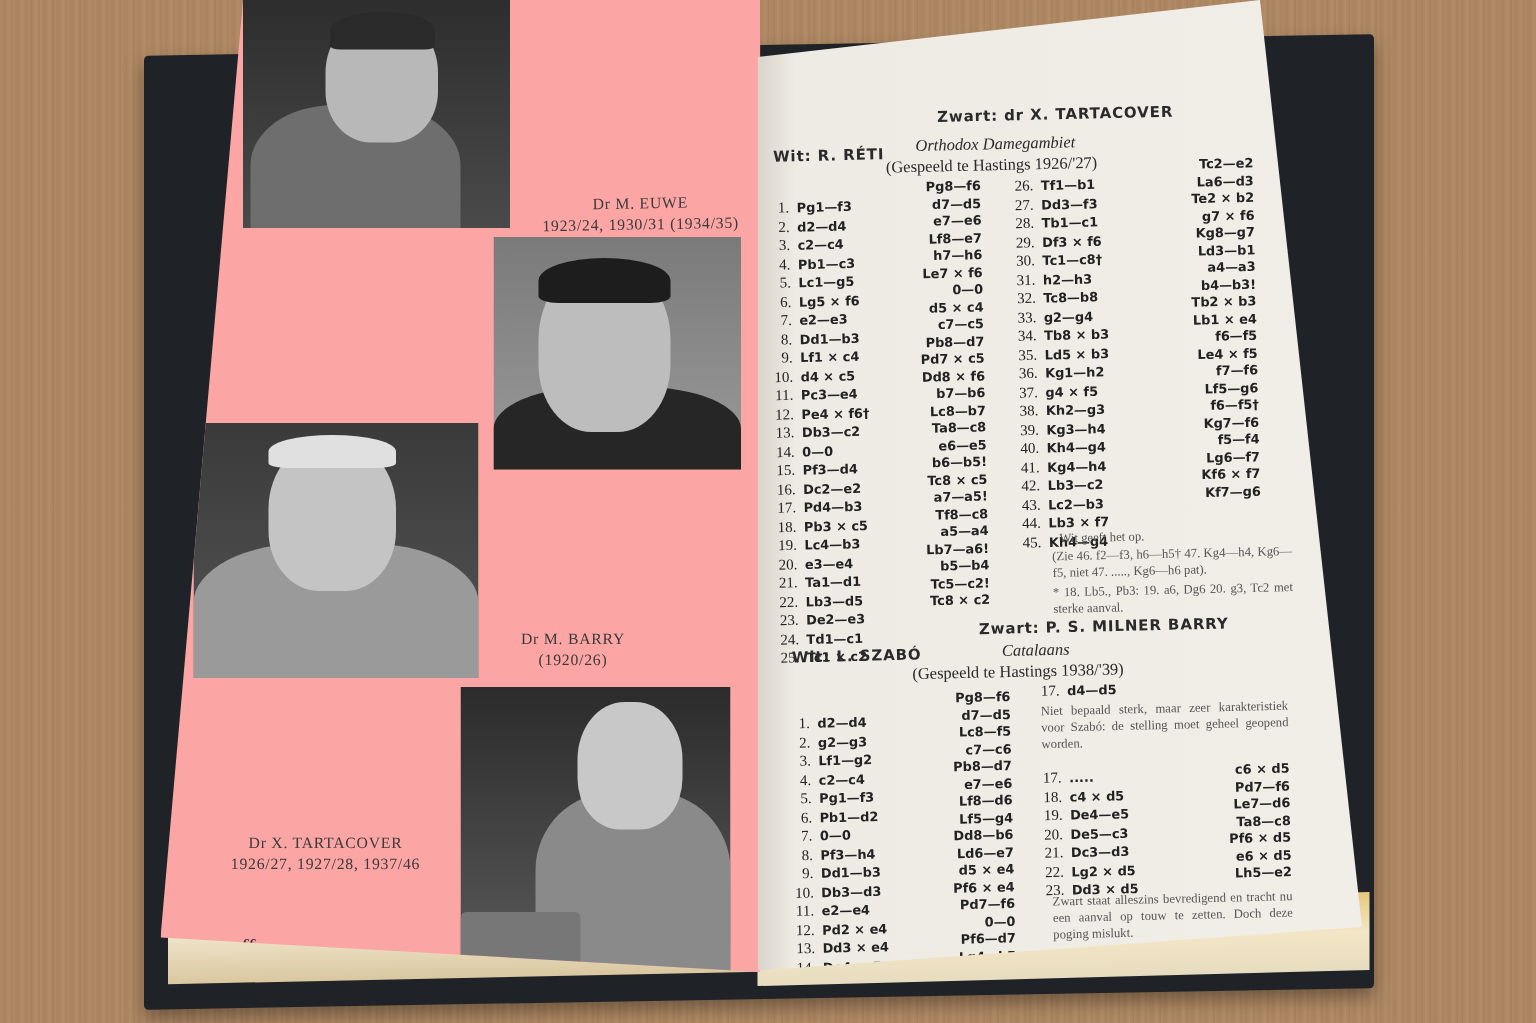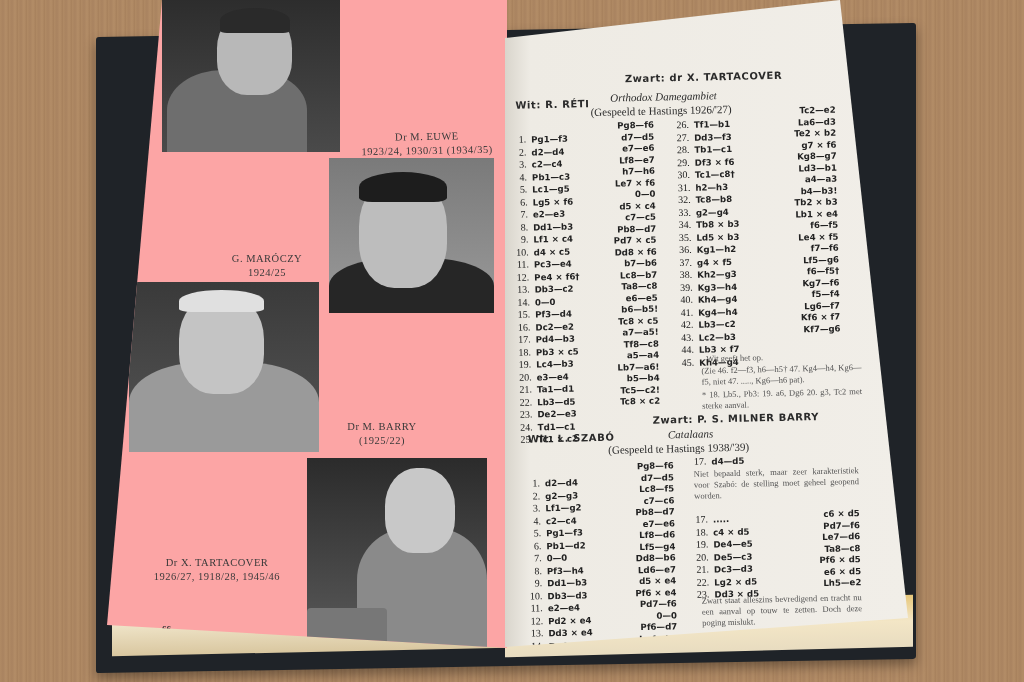--- a/index.html
+++ b/index.html
@@ -53,45 +53,41 @@
     <div>Dr M. EUWE</div>
     <div>1923/24, 1930/31 (1934/35)</div>
   </div>
 
   <div class="photo" style="left:222px;top:158px;width:165px;height:155px;">
     <div class="bg" style="background:linear-gradient(#7a7a7a,#9a9a9a);"></div>
     <div class="body" style="left:0;top:100px;width:165px;height:70px;background:#262626;"></div>
     <div class="head" style="left:30px;top:18px;width:88px;height:112px;background:#bdbdbd;"></div>
     <div class="head" style="left:30px;top:14px;width:88px;height:30px;background:#1d1d1d;border-radius:50% 50% 15% 15%;"></div>
   </div>
-  <div class="caption" style="left:105px;top:252px;width:110px;">
-    <div>G. MARÓCZY</div>
-    <div>1924/25</div>
-  </div>
 
   <div class="photo" style="left:22px;top:282px;width:190px;height:170px;">
     <div class="bg" style="background:linear-gradient(#3a3a3a,#555);"></div>
     <div class="body" style="left:0;top:80px;width:190px;height:100px;background:#9a9a9a;"></div>
     <div class="head" style="left:50px;top:12px;width:85px;height:100px;background:#c4c4c4;"></div>
     <div class="head" style="left:50px;top:8px;width:85px;height:22px;background:#e0e0e0;border-radius:50% 50% 15% 15%;"></div>
   </div>
   <div class="caption" style="left:215px;top:420px;width:120px;">
     <div>Dr M. BARRY</div>
-    <div>(1925/22)</div>
+    <div>(1920/26)</div>
   </div>
 
   <div class="photo" style="left:200px;top:458px;width:180px;height:190px;">
     <div class="bg" style="background:linear-gradient(#2b2b2b,#5a5a5a);"></div>
     <div class="body" style="left:50px;top:70px;width:130px;height:130px;background:#8a8a8a;"></div>
     <div class="head" style="left:78px;top:10px;width:70px;height:85px;background:#c8c8c8;"></div>
     <div class="body" style="left:0;top:150px;width:80px;height:40px;background:#777;border-radius:4px;"></div>
   </div>
   <div class="caption" style="left:25px;top:556px;width:170px;">
     <div>Dr X. TARTACOVER</div>
-    <div>1926/27, 1918/28, 1945/46</div>
+    <div>1926/27, 1927/28, 1937/46</div>
   </div>
   <div class="pgnum" style="left:55px;top:624px;">66</div>
 </div>
 
 <div class="page-right">
   <div class="rot" style="position:absolute;left:0;top:0;width:403px;height:647px;transform:rotate(-1.3deg) translate(-2px,8px);">
 
     <div class="rtext hdr" style="left:120px;top:68px;"><b>Zwart: dr X. TARTACOVER</b></div>
     <div class="rtext hdr" style="left:10px;top:92px;"><b>Wit: R. RÉTI</b></div>
     <div class="rtext opening" style="left:105px;top:86px;">Orthodox Damegambiet</div>

